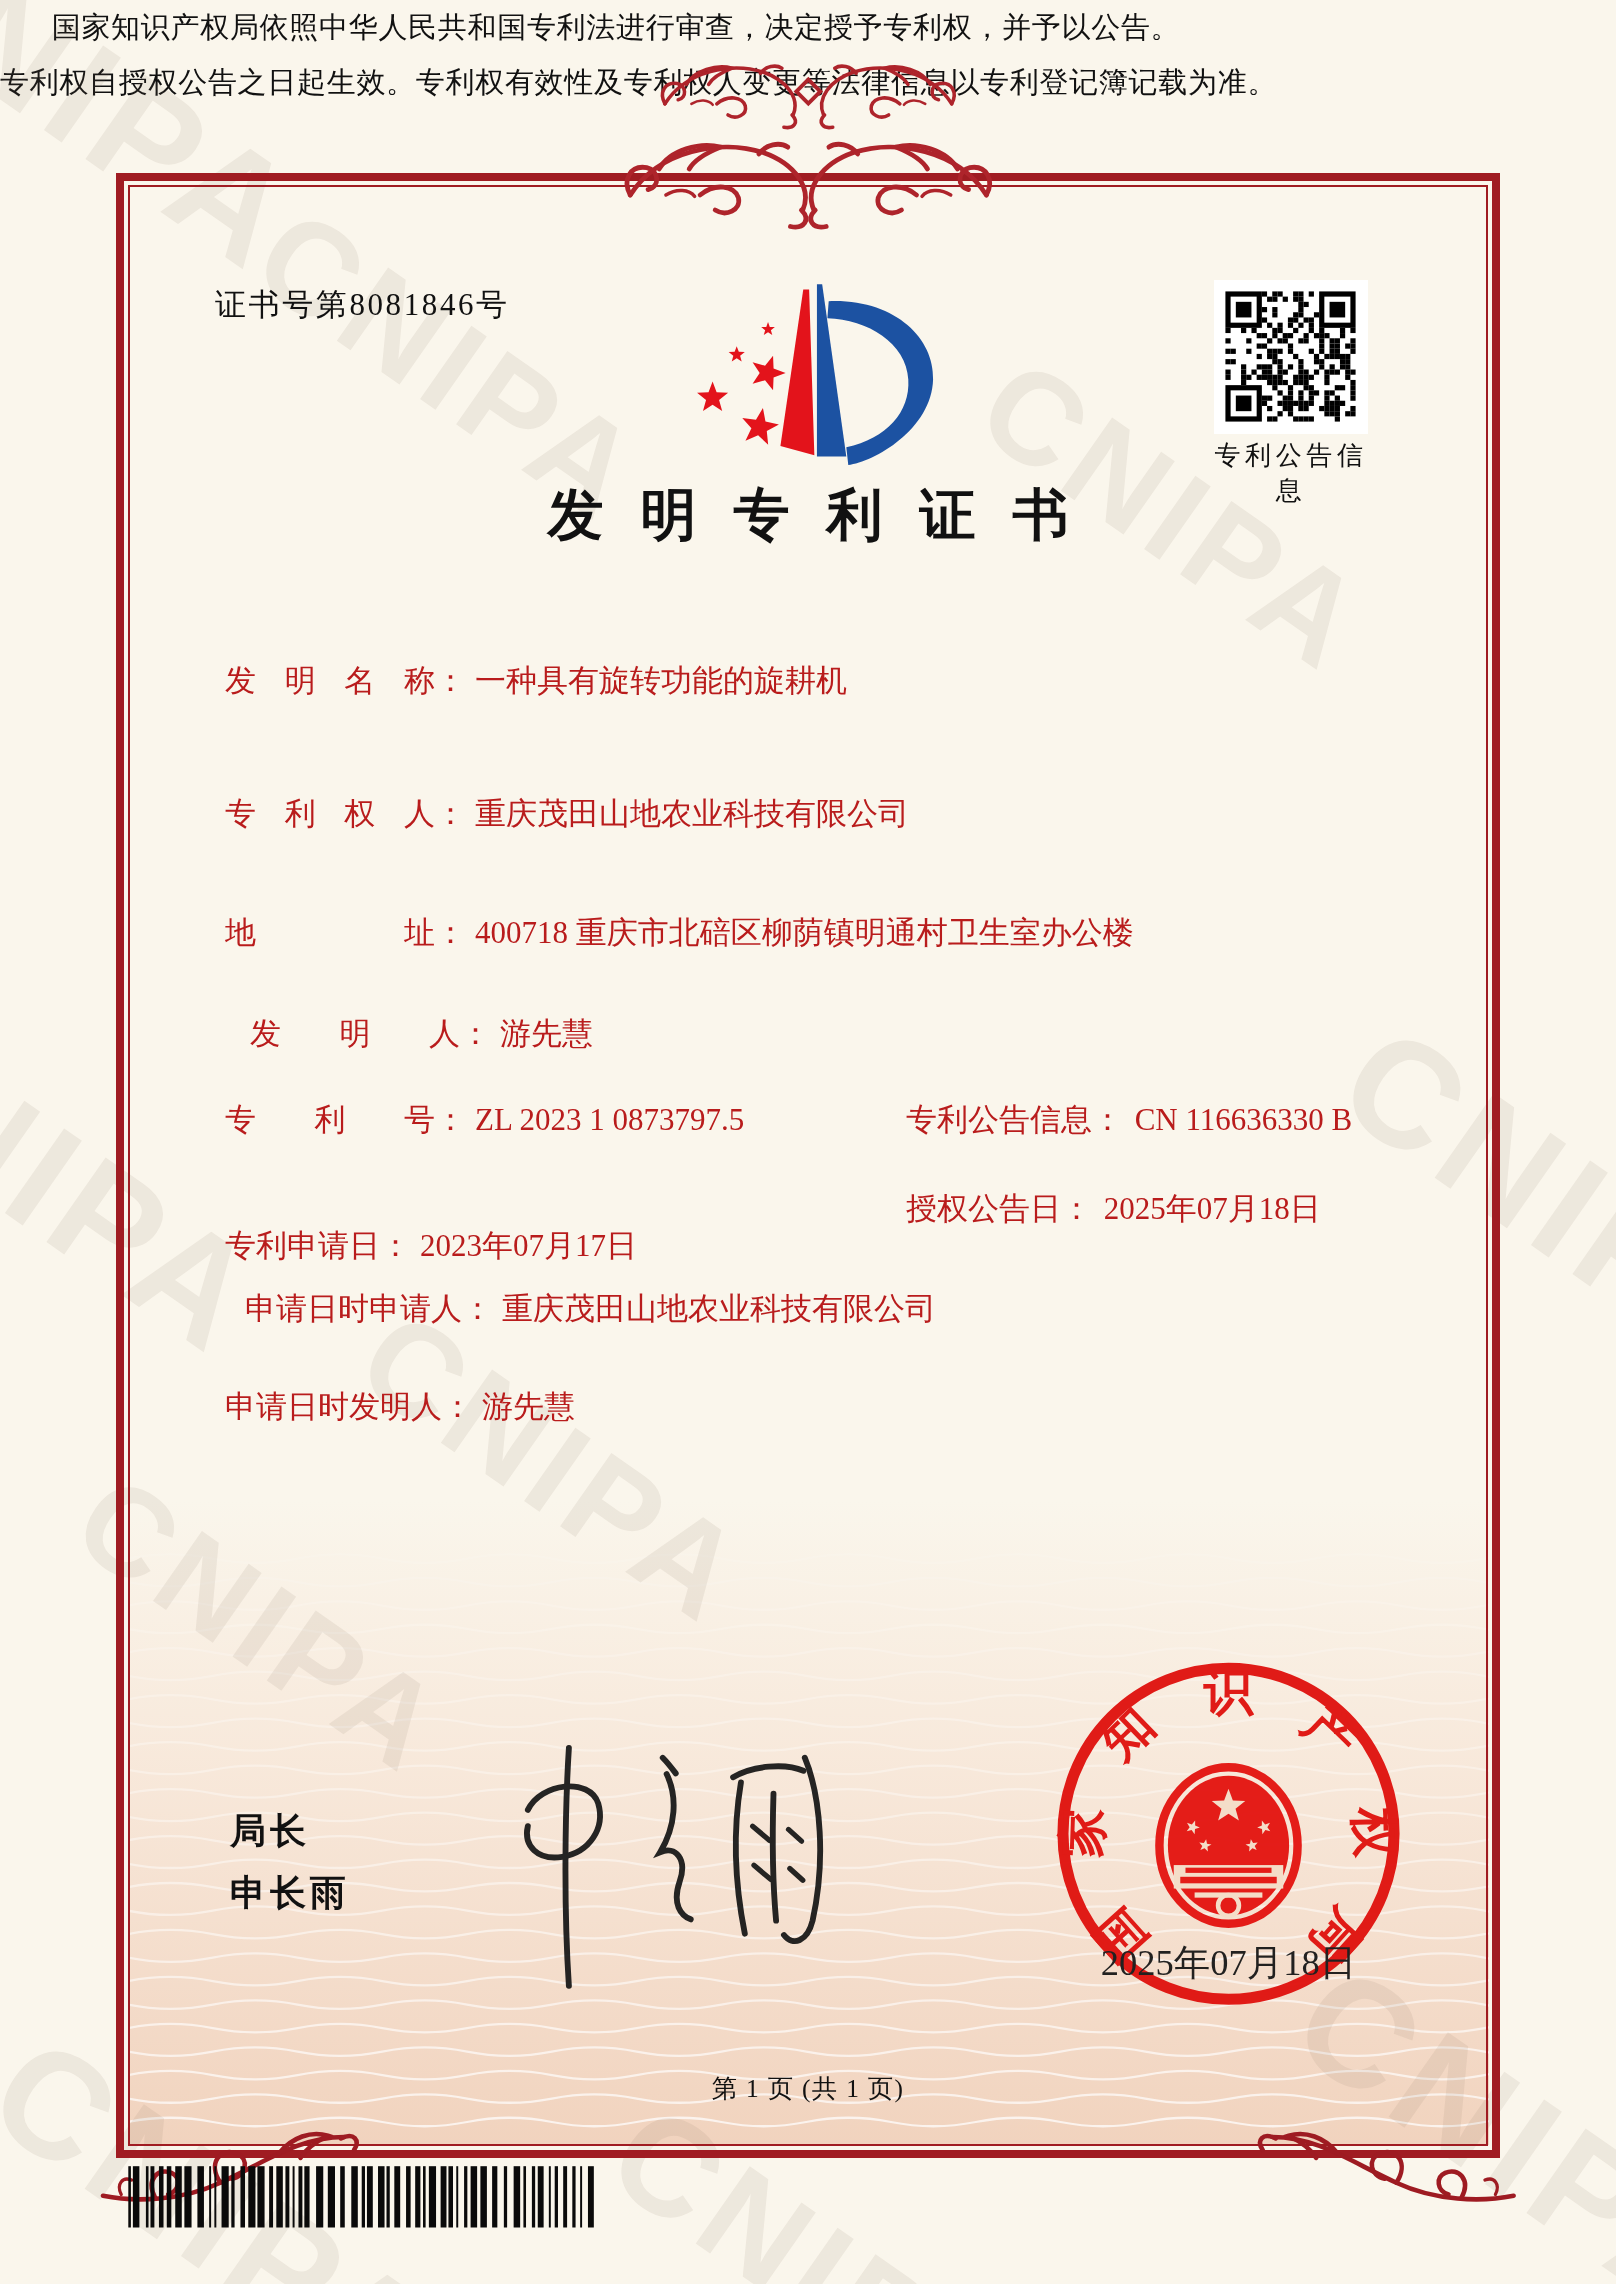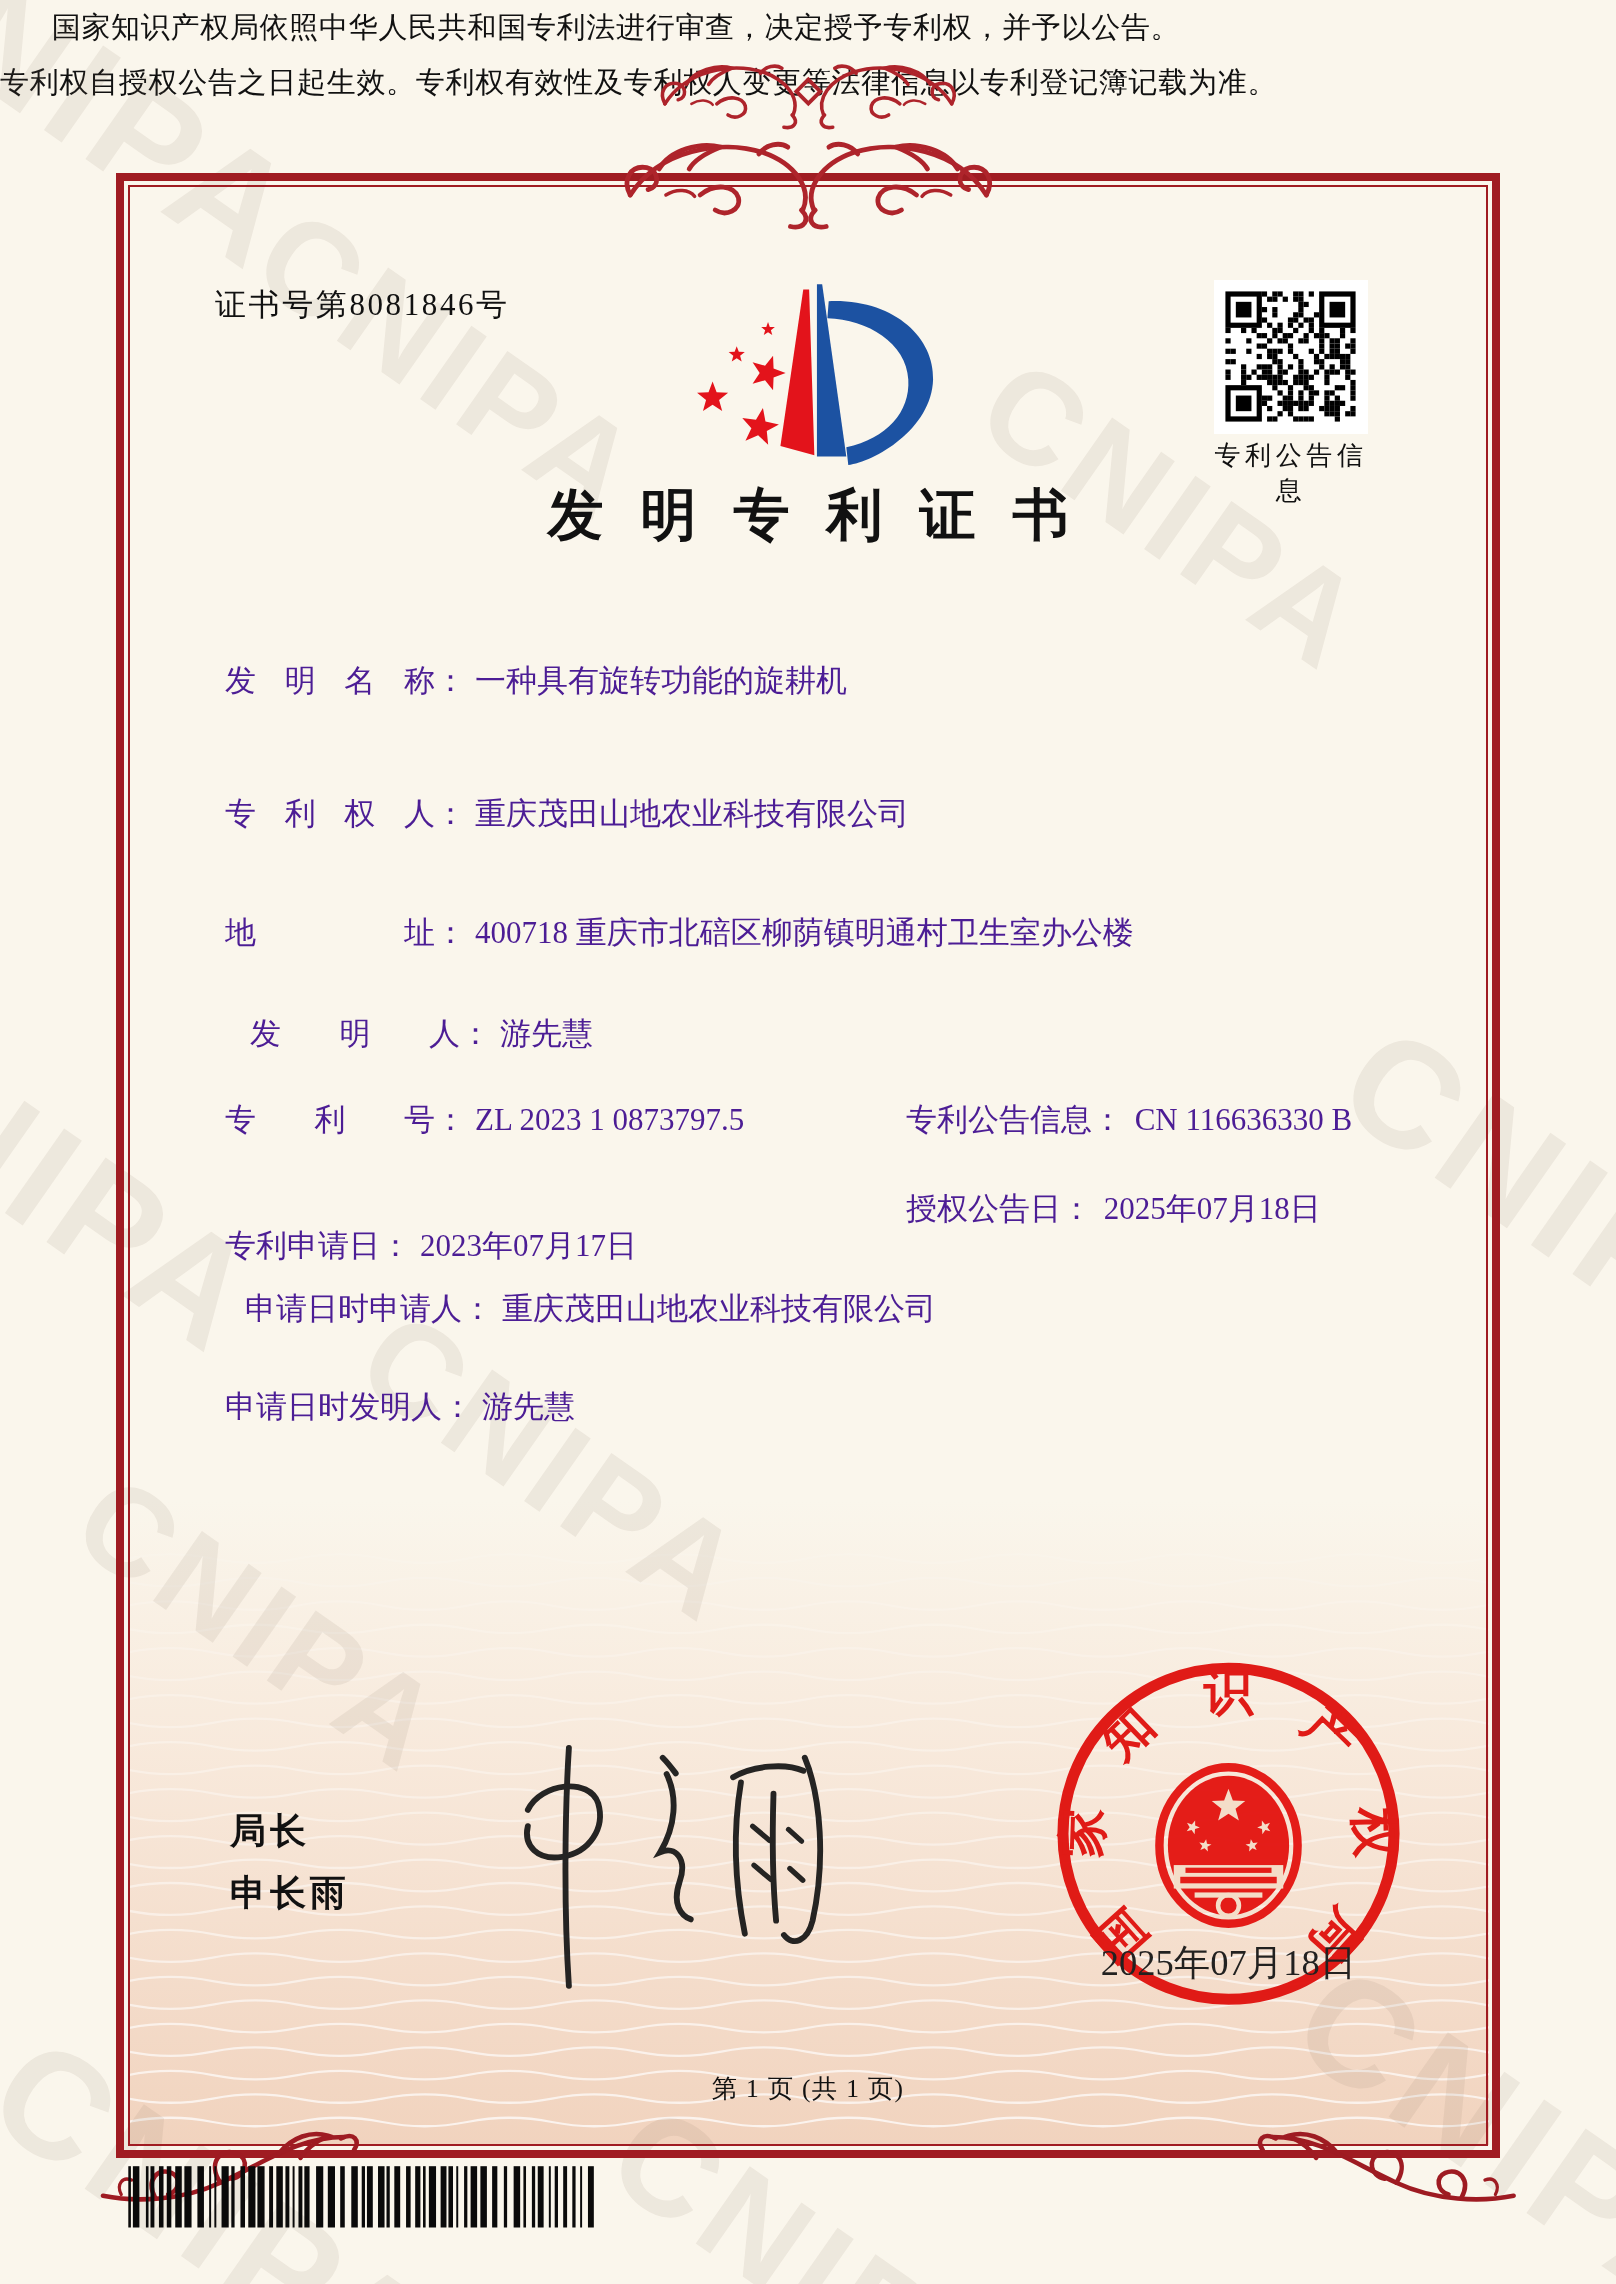--- a/index.html
+++ b/index.html
@@ -23,21 +23,21 @@
   #ornaments{position:absolute; left:0; top:0; z-index:4; pointer-events:none;}
   
   .abs{position:absolute; z-index:5;}
   #cert-no{left:215px; top:284px; font-size:31px; letter-spacing:2.6px;}
   #logo{left:678px; top:275px;}
   #qrbox{left:1214px; top:280px; width:154px; height:154px; background:#fff;}
   #qrbox svg{position:absolute; left:1.3px; top:1.3px;}
   #qr-caption{left:1203px; top:438px; width:176px; text-align:center; font-size:26px; letter-spacing:4.6px;}
   #title{left:0; top:478px; width:1616px; text-align:center; font-size:56px; font-weight:700;
     letter-spacing:37px; padding-left:37px; box-sizing:border-box;}
-  .row{position:absolute; z-index:5; font-size:31px; white-space:nowrap; color:#4c1d95;}
+  .row{position:absolute; z-index:5; font-size:31px; white-space:nowrap; color:#b91c1c;}
   .lbl{display:inline-block; width:210px; vertical-align:bottom;}
   .spread{text-align:justify; text-align-last:justify;}
   .val{margin-left:9px;}
   .rcol .val{margin-left:11.7px;}
   #legal{left:192px; top:1544px; width:1232px; font-size:29px; line-height:55px; z-index:5;
     letter-spacing:0.7px;}
   #legal div{text-align:center; white-space:nowrap;}
   .officer{position:absolute; left:230px; z-index:5; font-family:"Liberation Sans","DejaVu Sans",sans-serif;
     font-weight:600; font-size:36px; letter-spacing:3.9px;}
   #signature{position:absolute; left:492px; top:1712px; z-index:7;}

